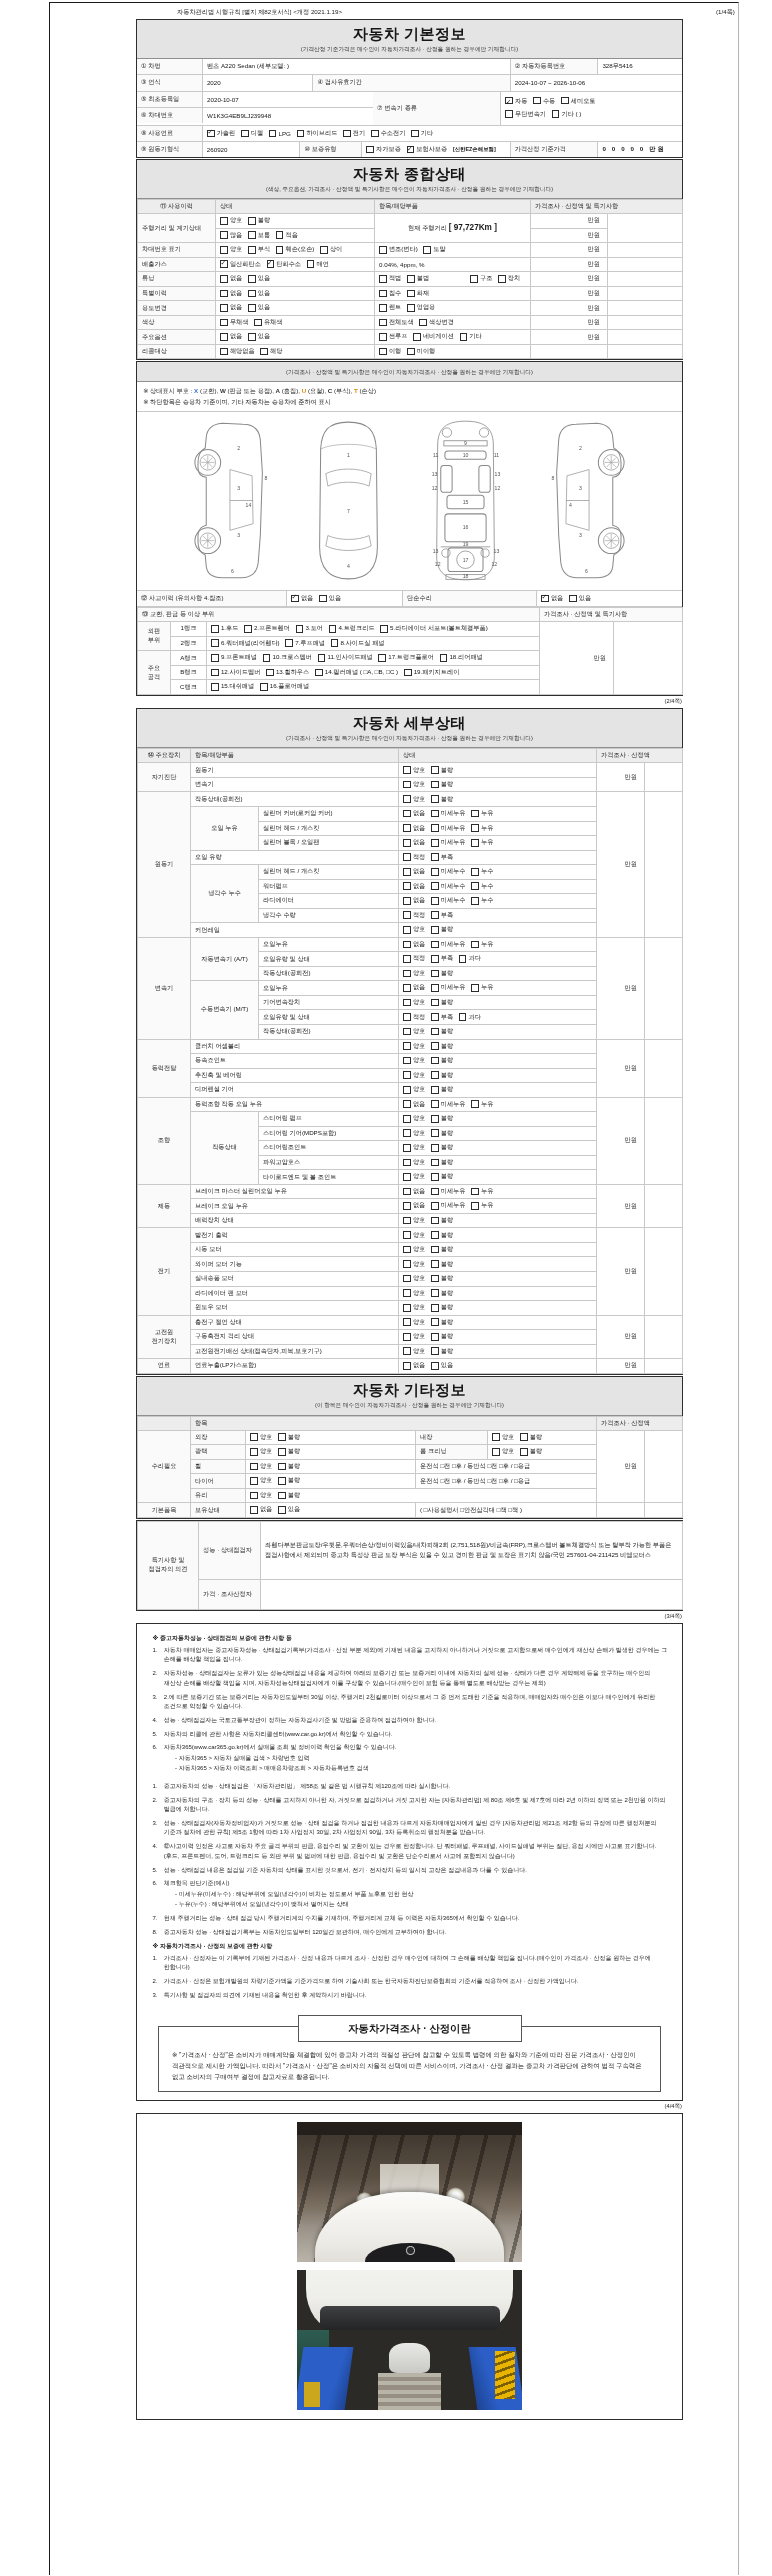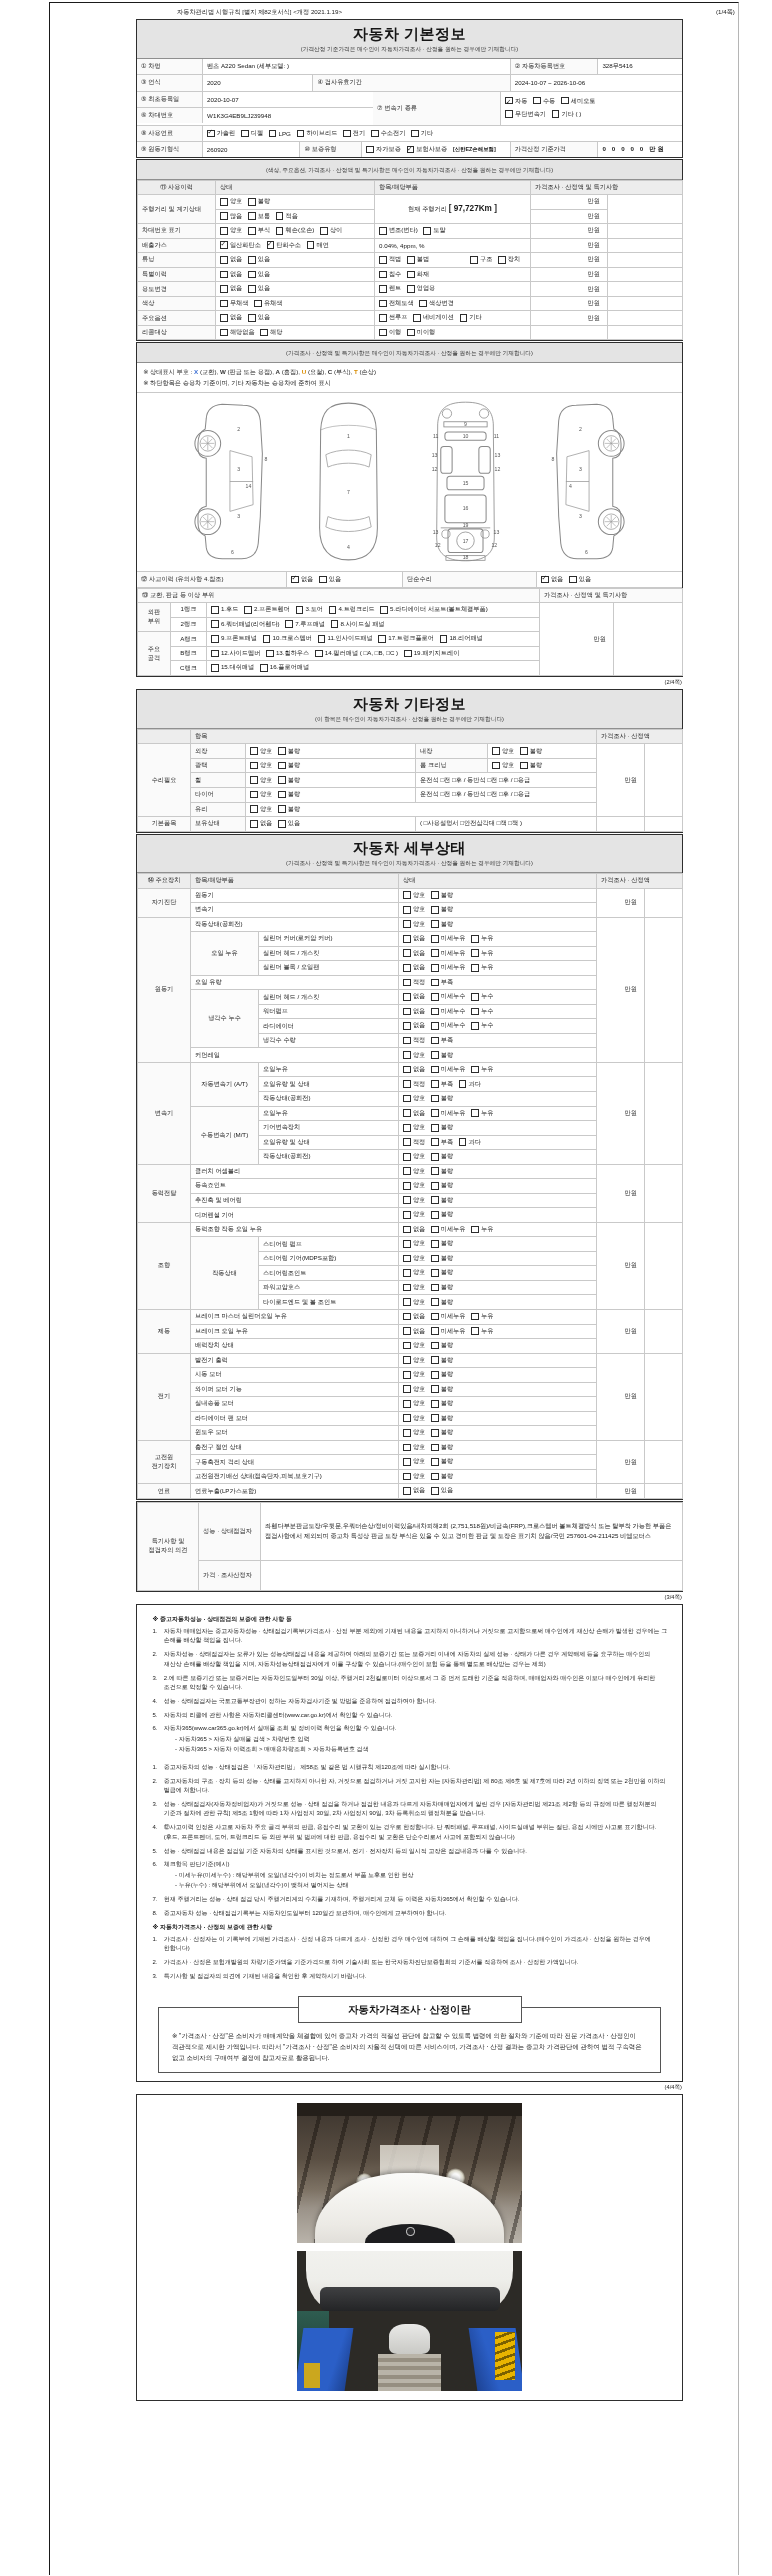--- a/index.html
+++ b/index.html
@@ -172,20 +172,21 @@
             <div class="fc lb cellc" style="width:88px">가격산정 기준가격</div>
             <div class="fc " style="width:84px">
               <span style="letter-spacing:2.1px;font-weight:bold">0 0 0 0 0 만원</span>
             </div>
           </div>
         </div>
     </div>
 
     <div class="sec">
       <div class="sec-hd">
+        <div class="t">자동차 종합상태</div>
         <div class="s">(색상, 주요옵션, 가격조사 · 산정액 및 특기사항은 매수인이 자동차가격조사 · 산정을 원하는 경우에만 기재합니다)</div>
       </div>
       <div id="overall-table">
           <table>
             <colgroup>
               <col style="width:78px">
               <col style="width:159px">
               <col style="width:156px">
               <col style="width:77px">
               <col style="width:75px">
@@ -598,20 +599,538 @@
                   </span></td>
               </tr>
             </tbody>
           </table>
         </div>
     </div>
     <div class="marker">(2/4쪽)</div>
 
     <div class="sec">
       <div class="sec-hd">
+        <div class="t">자동차 세부상태</div>
+        <div class="s">(가격조사 · 산정액 및 특기사항은 매수인이 자동차가격조사 · 산정을 원하는 경우에만 기재합니다)</div>
+      </div>
+      <div id="detail-table">
+          <table>
+            <colgroup>
+              <col style="width:53px">
+              <col style="width:68px">
+              <col style="width:140px">
+              <col style="width:198px">
+              <col style="width:48px">
+              <col style="width:38px">
+            </colgroup>
+            <tbody>
+              <tr>
+                <th class="cellc">⑭ 주요장치</th>
+                <th colspan="2">항목/해당부품</th>
+                <th>상태</th>
+                <th colspan="2">가격조사 · 산정액</th>
+              </tr>
+              <tr style="height:14px">
+                <td rowspan="2" class="lb cellc">자기진단</td>
+                <td colspan="2">원동기</td>
+                <td><span class="cb">
+                    <span class="bx"></span>
+                    <span class="cl">양호</span>
+                  </span><span class="cb">
+                    <span class="bx"></span>
+                    <span class="cl">불량</span>
+                  </span></td>
+                <td rowspan="2" class="won">만원</td>
+                <td rowspan="2"></td>
+              </tr>
+              <tr style="height:14px">
+                <td colspan="2">변속기</td>
+                <td><span class="cb">
+                    <span class="bx"></span>
+                    <span class="cl">양호</span>
+                  </span><span class="cb">
+                    <span class="bx"></span>
+                    <span class="cl">불량</span>
+                  </span></td>
+              </tr>
+              <tr style="height:14px">
+                <td rowspan="10" class="lb cellc">원동기</td>
+                <td colspan="2">작동상태(공회전)</td>
+                <td><span class="cb">
+                    <span class="bx"></span>
+                    <span class="cl">양호</span>
+                  </span><span class="cb">
+                    <span class="bx"></span>
+                    <span class="cl">불량</span>
+                  </span></td>
+                <td rowspan="10" class="won">만원</td>
+                <td rowspan="10"></td>
+              </tr>
+              <tr style="height:14px">
+                <td rowspan="3" class="cellc" style="background:#fcfcfc">오일 누유</td>
+                <td>실린더 커버(로커암 커버)</td>
+                <td><span class="cb">
+                    <span class="bx"></span>
+                    <span class="cl">없음</span>
+                  </span><span class="cb">
+                    <span class="bx"></span>
+                    <span class="cl">미세누유</span>
+                  </span><span class="cb">
+                    <span class="bx"></span>
+                    <span class="cl">누유</span>
+                  </span></td>
+              </tr>
+              <tr style="height:14px">
+                <td>실린더 헤드 / 개스킷</td>
+                <td><span class="cb">
+                    <span class="bx"></span>
+                    <span class="cl">없음</span>
+                  </span><span class="cb">
+                    <span class="bx"></span>
+                    <span class="cl">미세누유</span>
+                  </span><span class="cb">
+                    <span class="bx"></span>
+                    <span class="cl">누유</span>
+                  </span></td>
+              </tr>
+              <tr style="height:14px">
+                <td>실린더 블록 / 오일팬</td>
+                <td><span class="cb">
+                    <span class="bx"></span>
+                    <span class="cl">없음</span>
+                  </span><span class="cb">
+                    <span class="bx"></span>
+                    <span class="cl">미세누유</span>
+                  </span><span class="cb">
+                    <span class="bx"></span>
+                    <span class="cl">누유</span>
+                  </span></td>
+              </tr>
+              <tr style="height:14px">
+                <td colspan="2">오일 유량</td>
+                <td><span class="cb">
+                    <span class="bx"></span>
+                    <span class="cl">적정</span>
+                  </span><span class="cb">
+                    <span class="bx"></span>
+                    <span class="cl">부족</span>
+                  </span></td>
+              </tr>
+              <tr style="height:14px">
+                <td rowspan="4" class="cellc" style="background:#fcfcfc">냉각수 누수</td>
+                <td>실린더 헤드 / 개스킷</td>
+                <td><span class="cb">
+                    <span class="bx"></span>
+                    <span class="cl">없음</span>
+                  </span><span class="cb">
+                    <span class="bx"></span>
+                    <span class="cl">미세누수</span>
+                  </span><span class="cb">
+                    <span class="bx"></span>
+                    <span class="cl">누수</span>
+                  </span></td>
+              </tr>
+              <tr style="height:14px">
+                <td>워터펌프</td>
+                <td><span class="cb">
+                    <span class="bx"></span>
+                    <span class="cl">없음</span>
+                  </span><span class="cb">
+                    <span class="bx"></span>
+                    <span class="cl">미세누수</span>
+                  </span><span class="cb">
+                    <span class="bx"></span>
+                    <span class="cl">누수</span>
+                  </span></td>
+              </tr>
+              <tr style="height:14px">
+                <td>라디에이터</td>
+                <td><span class="cb">
+                    <span class="bx"></span>
+                    <span class="cl">없음</span>
+                  </span><span class="cb">
+                    <span class="bx"></span>
+                    <span class="cl">미세누수</span>
+                  </span><span class="cb">
+                    <span class="bx"></span>
+                    <span class="cl">누수</span>
+                  </span></td>
+              </tr>
+              <tr style="height:14px">
+                <td>냉각수 수량</td>
+                <td><span class="cb">
+                    <span class="bx"></span>
+                    <span class="cl">적정</span>
+                  </span><span class="cb">
+                    <span class="bx"></span>
+                    <span class="cl">부족</span>
+                  </span></td>
+              </tr>
+              <tr style="height:14px">
+                <td colspan="2">커먼레일</td>
+                <td><span class="cb">
+                    <span class="bx"></span>
+                    <span class="cl">양호</span>
+                  </span><span class="cb">
+                    <span class="bx"></span>
+                    <span class="cl">불량</span>
+                  </span></td>
+              </tr>
+              <tr style="height:14px">
+                <td rowspan="7" class="lb cellc">변속기</td>
+                <td rowspan="3" class="cellc" style="background:#fcfcfc">자동변속기 (A/T)</td>
+                <td>오일누유</td>
+                <td><span class="cb">
+                    <span class="bx"></span>
+                    <span class="cl">없음</span>
+                  </span><span class="cb">
+                    <span class="bx"></span>
+                    <span class="cl">미세누유</span>
+                  </span><span class="cb">
+                    <span class="bx"></span>
+                    <span class="cl">누유</span>
+                  </span></td>
+                <td rowspan="7" class="won">만원</td>
+                <td rowspan="7"></td>
+              </tr>
+              <tr style="height:14px">
+                <td>오일유량 및 상태</td>
+                <td><span class="cb">
+                    <span class="bx"></span>
+                    <span class="cl">적정</span>
+                  </span><span class="cb">
+                    <span class="bx"></span>
+                    <span class="cl">부족</span>
+                  </span><span class="cb">
+                    <span class="bx"></span>
+                    <span class="cl">과다</span>
+                  </span></td>
+              </tr>
+              <tr style="height:14px">
+                <td>작동상태(공회전)</td>
+                <td><span class="cb">
+                    <span class="bx"></span>
+                    <span class="cl">양호</span>
+                  </span><span class="cb">
+                    <span class="bx"></span>
+                    <span class="cl">불량</span>
+                  </span></td>
+              </tr>
+              <tr style="height:14px">
+                <td rowspan="4" class="cellc" style="background:#fcfcfc">수동변속기 (M/T)</td>
+                <td>오일누유</td>
+                <td><span class="cb">
+                    <span class="bx"></span>
+                    <span class="cl">없음</span>
+                  </span><span class="cb">
+                    <span class="bx"></span>
+                    <span class="cl">미세누유</span>
+                  </span><span class="cb">
+                    <span class="bx"></span>
+                    <span class="cl">누유</span>
+                  </span></td>
+              </tr>
+              <tr style="height:14px">
+                <td>기어변속장치</td>
+                <td><span class="cb">
+                    <span class="bx"></span>
+                    <span class="cl">양호</span>
+                  </span><span class="cb">
+                    <span class="bx"></span>
+                    <span class="cl">불량</span>
+                  </span></td>
+              </tr>
+              <tr style="height:14px">
+                <td>오일유량 및 상태</td>
+                <td><span class="cb">
+                    <span class="bx"></span>
+                    <span class="cl">적정</span>
+                  </span><span class="cb">
+                    <span class="bx"></span>
+                    <span class="cl">부족</span>
+                  </span><span class="cb">
+                    <span class="bx"></span>
+                    <span class="cl">과다</span>
+                  </span></td>
+              </tr>
+              <tr style="height:14px">
+                <td>작동상태(공회전)</td>
+                <td><span class="cb">
+                    <span class="bx"></span>
+                    <span class="cl">양호</span>
+                  </span><span class="cb">
+                    <span class="bx"></span>
+                    <span class="cl">불량</span>
+                  </span></td>
+              </tr>
+              <tr style="height:14px">
+                <td rowspan="4" class="lb cellc">동력전달</td>
+                <td colspan="2">클러치 어셈블리</td>
+                <td><span class="cb">
+                    <span class="bx"></span>
+                    <span class="cl">양호</span>
+                  </span><span class="cb">
+                    <span class="bx"></span>
+                    <span class="cl">불량</span>
+                  </span></td>
+                <td rowspan="4" class="won">만원</td>
+                <td rowspan="4"></td>
+              </tr>
+              <tr style="height:14px">
+                <td colspan="2">등속죠인트</td>
+                <td><span class="cb">
+                    <span class="bx"></span>
+                    <span class="cl">양호</span>
+                  </span><span class="cb">
+                    <span class="bx"></span>
+                    <span class="cl">불량</span>
+                  </span></td>
+              </tr>
+              <tr style="height:14px">
+                <td colspan="2">추진축 및 베어링</td>
+                <td><span class="cb">
+                    <span class="bx"></span>
+                    <span class="cl">양호</span>
+                  </span><span class="cb">
+                    <span class="bx"></span>
+                    <span class="cl">불량</span>
+                  </span></td>
+              </tr>
+              <tr style="height:14px">
+                <td colspan="2">디퍼렌셜 기어</td>
+                <td><span class="cb">
+                    <span class="bx"></span>
+                    <span class="cl">양호</span>
+                  </span><span class="cb">
+                    <span class="bx"></span>
+                    <span class="cl">불량</span>
+                  </span></td>
+              </tr>
+              <tr style="height:14px">
+                <td rowspan="6" class="lb cellc">조향</td>
+                <td colspan="2">동력조향 작동 오일 누유</td>
+                <td><span class="cb">
+                    <span class="bx"></span>
+                    <span class="cl">없음</span>
+                  </span><span class="cb">
+                    <span class="bx"></span>
+                    <span class="cl">미세누유</span>
+                  </span><span class="cb">
+                    <span class="bx"></span>
+                    <span class="cl">누유</span>
+                  </span></td>
+                <td rowspan="6" class="won">만원</td>
+                <td rowspan="6"></td>
+              </tr>
+              <tr style="height:14px">
+                <td rowspan="5" class="cellc" style="background:#fcfcfc">작동상태</td>
+                <td>스티어링 펌프</td>
+                <td><span class="cb">
+                    <span class="bx"></span>
+                    <span class="cl">양호</span>
+                  </span><span class="cb">
+                    <span class="bx"></span>
+                    <span class="cl">불량</span>
+                  </span></td>
+              </tr>
+              <tr style="height:14px">
+                <td>스티어링 기어(MDPS포함)</td>
+                <td><span class="cb">
+                    <span class="bx"></span>
+                    <span class="cl">양호</span>
+                  </span><span class="cb">
+                    <span class="bx"></span>
+                    <span class="cl">불량</span>
+                  </span></td>
+              </tr>
+              <tr style="height:14px">
+                <td>스티어링조인트</td>
+                <td><span class="cb">
+                    <span class="bx"></span>
+                    <span class="cl">양호</span>
+                  </span><span class="cb">
+                    <span class="bx"></span>
+                    <span class="cl">불량</span>
+                  </span></td>
+              </tr>
+              <tr style="height:14px">
+                <td>파워고압호스</td>
+                <td><span class="cb">
+                    <span class="bx"></span>
+                    <span class="cl">양호</span>
+                  </span><span class="cb">
+                    <span class="bx"></span>
+                    <span class="cl">불량</span>
+                  </span></td>
+              </tr>
+              <tr style="height:14px">
+                <td>타이로드엔드 및 볼 조인트</td>
+                <td><span class="cb">
+                    <span class="bx"></span>
+                    <span class="cl">양호</span>
+                  </span><span class="cb">
+                    <span class="bx"></span>
+                    <span class="cl">불량</span>
+                  </span></td>
+              </tr>
+              <tr style="height:14px">
+                <td rowspan="3" class="lb cellc">제동</td>
+                <td colspan="2">브레이크 마스터 실린더오일 누유</td>
+                <td><span class="cb">
+                    <span class="bx"></span>
+                    <span class="cl">없음</span>
+                  </span><span class="cb">
+                    <span class="bx"></span>
+                    <span class="cl">미세누유</span>
+                  </span><span class="cb">
+                    <span class="bx"></span>
+                    <span class="cl">누유</span>
+                  </span></td>
+                <td rowspan="3" class="won">만원</td>
+                <td rowspan="3"></td>
+              </tr>
+              <tr style="height:14px">
+                <td colspan="2">브레이크 오일 누유</td>
+                <td><span class="cb">
+                    <span class="bx"></span>
+                    <span class="cl">없음</span>
+                  </span><span class="cb">
+                    <span class="bx"></span>
+                    <span class="cl">미세누유</span>
+                  </span><span class="cb">
+                    <span class="bx"></span>
+                    <span class="cl">누유</span>
+                  </span></td>
+              </tr>
+              <tr style="height:14px">
+                <td colspan="2">배력장치 상태</td>
+                <td><span class="cb">
+                    <span class="bx"></span>
+                    <span class="cl">양호</span>
+                  </span><span class="cb">
+                    <span class="bx"></span>
+                    <span class="cl">불량</span>
+                  </span></td>
+              </tr>
+              <tr style="height:14px">
+                <td rowspan="6" class="lb cellc">전기</td>
+                <td colspan="2">발전기 출력</td>
+                <td><span class="cb">
+                    <span class="bx"></span>
+                    <span class="cl">양호</span>
+                  </span><span class="cb">
+                    <span class="bx"></span>
+                    <span class="cl">불량</span>
+                  </span></td>
+                <td rowspan="6" class="won">만원</td>
+                <td rowspan="6"></td>
+              </tr>
+              <tr style="height:14px">
+                <td colspan="2">시동 모터</td>
+                <td><span class="cb">
+                    <span class="bx"></span>
+                    <span class="cl">양호</span>
+                  </span><span class="cb">
+                    <span class="bx"></span>
+                    <span class="cl">불량</span>
+                  </span></td>
+              </tr>
+              <tr style="height:14px">
+                <td colspan="2">와이퍼 모터 기능</td>
+                <td><span class="cb">
+                    <span class="bx"></span>
+                    <span class="cl">양호</span>
+                  </span><span class="cb">
+                    <span class="bx"></span>
+                    <span class="cl">불량</span>
+                  </span></td>
+              </tr>
+              <tr style="height:14px">
+                <td colspan="2">실내송풍 모터</td>
+                <td><span class="cb">
+                    <span class="bx"></span>
+                    <span class="cl">양호</span>
+                  </span><span class="cb">
+                    <span class="bx"></span>
+                    <span class="cl">불량</span>
+                  </span></td>
+              </tr>
+              <tr style="height:14px">
+                <td colspan="2">라디에이터 팬 모터</td>
+                <td><span class="cb">
+                    <span class="bx"></span>
+                    <span class="cl">양호</span>
+                  </span><span class="cb">
+                    <span class="bx"></span>
+                    <span class="cl">불량</span>
+                  </span></td>
+              </tr>
+              <tr style="height:14px">
+                <td colspan="2">윈도우 모터</td>
+                <td><span class="cb">
+                    <span class="bx"></span>
+                    <span class="cl">양호</span>
+                  </span><span class="cb">
+                    <span class="bx"></span>
+                    <span class="cl">불량</span>
+                  </span></td>
+              </tr>
+              <tr style="height:14px">
+                <td rowspan="3" class="lb cellc">고전원 전기장치</td>
+                <td colspan="2">충전구 절연 상태</td>
+                <td><span class="cb">
+                    <span class="bx"></span>
+                    <span class="cl">양호</span>
+                  </span><span class="cb">
+                    <span class="bx"></span>
+                    <span class="cl">불량</span>
+                  </span></td>
+                <td rowspan="3" class="won">만원</td>
+                <td rowspan="3"></td>
+              </tr>
+              <tr style="height:14px">
+                <td colspan="2">구동축전지 격리 상태</td>
+                <td><span class="cb">
+                    <span class="bx"></span>
+                    <span class="cl">양호</span>
+                  </span><span class="cb">
+                    <span class="bx"></span>
+                    <span class="cl">불량</span>
+                  </span></td>
+              </tr>
+              <tr style="height:14px">
+                <td colspan="2">고전원전기배선 상태(접속단자,피복,보호기구)</td>
+                <td><span class="cb">
+                    <span class="bx"></span>
+                    <span class="cl">양호</span>
+                  </span><span class="cb">
+                    <span class="bx"></span>
+                    <span class="cl">불량</span>
+                  </span></td>
+              </tr>
+              <tr style="height:14px">
+                <td rowspan="1" class="lb cellc">연료</td>
+                <td colspan="2">연료누출(LP가스포함)</td>
+                <td><span class="cb">
+                    <span class="bx"></span>
+                    <span class="cl">없음</span>
+                  </span><span class="cb">
+                    <span class="bx"></span>
+                    <span class="cl">있음</span>
+                  </span></td>
+                <td rowspan="1" class="won">만원</td>
+                <td rowspan="1"></td>
+              </tr>
+            </tbody>
+          </table>
+        </div>
+    </div>
+
+    <div class="sec">
+      <div class="sec-hd">
         <div class="t">자동차 기타정보</div>
         <div class="s">(이 항목은 매수인이 자동차가격조사 · 산정을 원하는 경우에만 기재합니다)</div>
       </div>
       <div id="other-table">
           <table>
             <colgroup>
               <col style="width:53px">
               <col style="width:55px">
               <col style="width:170px">
               <col style="width:72px">
@@ -708,538 +1227,20 @@
                   </span></td>
                 <td colspan="2">( □사용설명서 □안전삼각대 □잭 □잭 )</td>
                 <td rowspan="1" class="won"></td>
                 <td rowspan="1"></td>
               </tr>
             </tbody>
           </table>
         </div>
     </div>
 
-    <div class="sec">
-      <div class="sec-hd">
-        <div class="t">자동차 세부상태</div>
-        <div class="s">(가격조사 · 산정액 및 특기사항은 매수인이 자동차가격조사 · 산정을 원하는 경우에만 기재합니다)</div>
-      </div>
-      <div id="detail-table">
-          <table>
-            <colgroup>
-              <col style="width:53px">
-              <col style="width:68px">
-              <col style="width:140px">
-              <col style="width:198px">
-              <col style="width:48px">
-              <col style="width:38px">
-            </colgroup>
-            <tbody>
-              <tr>
-                <th class="cellc">⑭ 주요장치</th>
-                <th colspan="2">항목/해당부품</th>
-                <th>상태</th>
-                <th colspan="2">가격조사 · 산정액</th>
-              </tr>
-              <tr style="height:14px">
-                <td rowspan="2" class="lb cellc">자기진단</td>
-                <td colspan="2">원동기</td>
-                <td><span class="cb">
-                    <span class="bx"></span>
-                    <span class="cl">양호</span>
-                  </span><span class="cb">
-                    <span class="bx"></span>
-                    <span class="cl">불량</span>
-                  </span></td>
-                <td rowspan="2" class="won">만원</td>
-                <td rowspan="2"></td>
-              </tr>
-              <tr style="height:14px">
-                <td colspan="2">변속기</td>
-                <td><span class="cb">
-                    <span class="bx"></span>
-                    <span class="cl">양호</span>
-                  </span><span class="cb">
-                    <span class="bx"></span>
-                    <span class="cl">불량</span>
-                  </span></td>
-              </tr>
-              <tr style="height:14px">
-                <td rowspan="10" class="lb cellc">원동기</td>
-                <td colspan="2">작동상태(공회전)</td>
-                <td><span class="cb">
-                    <span class="bx"></span>
-                    <span class="cl">양호</span>
-                  </span><span class="cb">
-                    <span class="bx"></span>
-                    <span class="cl">불량</span>
-                  </span></td>
-                <td rowspan="10" class="won">만원</td>
-                <td rowspan="10"></td>
-              </tr>
-              <tr style="height:14px">
-                <td rowspan="3" class="cellc" style="background:#fcfcfc">오일 누유</td>
-                <td>실린더 커버(로커암 커버)</td>
-                <td><span class="cb">
-                    <span class="bx"></span>
-                    <span class="cl">없음</span>
-                  </span><span class="cb">
-                    <span class="bx"></span>
-                    <span class="cl">미세누유</span>
-                  </span><span class="cb">
-                    <span class="bx"></span>
-                    <span class="cl">누유</span>
-                  </span></td>
-              </tr>
-              <tr style="height:14px">
-                <td>실린더 헤드 / 개스킷</td>
-                <td><span class="cb">
-                    <span class="bx"></span>
-                    <span class="cl">없음</span>
-                  </span><span class="cb">
-                    <span class="bx"></span>
-                    <span class="cl">미세누유</span>
-                  </span><span class="cb">
-                    <span class="bx"></span>
-                    <span class="cl">누유</span>
-                  </span></td>
-              </tr>
-              <tr style="height:14px">
-                <td>실린더 블록 / 오일팬</td>
-                <td><span class="cb">
-                    <span class="bx"></span>
-                    <span class="cl">없음</span>
-                  </span><span class="cb">
-                    <span class="bx"></span>
-                    <span class="cl">미세누유</span>
-                  </span><span class="cb">
-                    <span class="bx"></span>
-                    <span class="cl">누유</span>
-                  </span></td>
-              </tr>
-              <tr style="height:14px">
-                <td colspan="2">오일 유량</td>
-                <td><span class="cb">
-                    <span class="bx"></span>
-                    <span class="cl">적정</span>
-                  </span><span class="cb">
-                    <span class="bx"></span>
-                    <span class="cl">부족</span>
-                  </span></td>
-              </tr>
-              <tr style="height:14px">
-                <td rowspan="4" class="cellc" style="background:#fcfcfc">냉각수 누수</td>
-                <td>실린더 헤드 / 개스킷</td>
-                <td><span class="cb">
-                    <span class="bx"></span>
-                    <span class="cl">없음</span>
-                  </span><span class="cb">
-                    <span class="bx"></span>
-                    <span class="cl">미세누수</span>
-                  </span><span class="cb">
-                    <span class="bx"></span>
-                    <span class="cl">누수</span>
-                  </span></td>
-              </tr>
-              <tr style="height:14px">
-                <td>워터펌프</td>
-                <td><span class="cb">
-                    <span class="bx"></span>
-                    <span class="cl">없음</span>
-                  </span><span class="cb">
-                    <span class="bx"></span>
-                    <span class="cl">미세누수</span>
-                  </span><span class="cb">
-                    <span class="bx"></span>
-                    <span class="cl">누수</span>
-                  </span></td>
-              </tr>
-              <tr style="height:14px">
-                <td>라디에이터</td>
-                <td><span class="cb">
-                    <span class="bx"></span>
-                    <span class="cl">없음</span>
-                  </span><span class="cb">
-                    <span class="bx"></span>
-                    <span class="cl">미세누수</span>
-                  </span><span class="cb">
-                    <span class="bx"></span>
-                    <span class="cl">누수</span>
-                  </span></td>
-              </tr>
-              <tr style="height:14px">
-                <td>냉각수 수량</td>
-                <td><span class="cb">
-                    <span class="bx"></span>
-                    <span class="cl">적정</span>
-                  </span><span class="cb">
-                    <span class="bx"></span>
-                    <span class="cl">부족</span>
-                  </span></td>
-              </tr>
-              <tr style="height:14px">
-                <td colspan="2">커먼레일</td>
-                <td><span class="cb">
-                    <span class="bx"></span>
-                    <span class="cl">양호</span>
-                  </span><span class="cb">
-                    <span class="bx"></span>
-                    <span class="cl">불량</span>
-                  </span></td>
-              </tr>
-              <tr style="height:14px">
-                <td rowspan="7" class="lb cellc">변속기</td>
-                <td rowspan="3" class="cellc" style="background:#fcfcfc">자동변속기 (A/T)</td>
-                <td>오일누유</td>
-                <td><span class="cb">
-                    <span class="bx"></span>
-                    <span class="cl">없음</span>
-                  </span><span class="cb">
-                    <span class="bx"></span>
-                    <span class="cl">미세누유</span>
-                  </span><span class="cb">
-                    <span class="bx"></span>
-                    <span class="cl">누유</span>
-                  </span></td>
-                <td rowspan="7" class="won">만원</td>
-                <td rowspan="7"></td>
-              </tr>
-              <tr style="height:14px">
-                <td>오일유량 및 상태</td>
-                <td><span class="cb">
-                    <span class="bx"></span>
-                    <span class="cl">적정</span>
-                  </span><span class="cb">
-                    <span class="bx"></span>
-                    <span class="cl">부족</span>
-                  </span><span class="cb">
-                    <span class="bx"></span>
-                    <span class="cl">과다</span>
-                  </span></td>
-              </tr>
-              <tr style="height:14px">
-                <td>작동상태(공회전)</td>
-                <td><span class="cb">
-                    <span class="bx"></span>
-                    <span class="cl">양호</span>
-                  </span><span class="cb">
-                    <span class="bx"></span>
-                    <span class="cl">불량</span>
-                  </span></td>
-              </tr>
-              <tr style="height:14px">
-                <td rowspan="4" class="cellc" style="background:#fcfcfc">수동변속기 (M/T)</td>
-                <td>오일누유</td>
-                <td><span class="cb">
-                    <span class="bx"></span>
-                    <span class="cl">없음</span>
-                  </span><span class="cb">
-                    <span class="bx"></span>
-                    <span class="cl">미세누유</span>
-                  </span><span class="cb">
-                    <span class="bx"></span>
-                    <span class="cl">누유</span>
-                  </span></td>
-              </tr>
-              <tr style="height:14px">
-                <td>기어변속장치</td>
-                <td><span class="cb">
-                    <span class="bx"></span>
-                    <span class="cl">양호</span>
-                  </span><span class="cb">
-                    <span class="bx"></span>
-                    <span class="cl">불량</span>
-                  </span></td>
-              </tr>
-              <tr style="height:14px">
-                <td>오일유량 및 상태</td>
-                <td><span class="cb">
-                    <span class="bx"></span>
-                    <span class="cl">적정</span>
-                  </span><span class="cb">
-                    <span class="bx"></span>
-                    <span class="cl">부족</span>
-                  </span><span class="cb">
-                    <span class="bx"></span>
-                    <span class="cl">과다</span>
-                  </span></td>
-              </tr>
-              <tr style="height:14px">
-                <td>작동상태(공회전)</td>
-                <td><span class="cb">
-                    <span class="bx"></span>
-                    <span class="cl">양호</span>
-                  </span><span class="cb">
-                    <span class="bx"></span>
-                    <span class="cl">불량</span>
-                  </span></td>
-              </tr>
-              <tr style="height:14px">
-                <td rowspan="4" class="lb cellc">동력전달</td>
-                <td colspan="2">클러치 어셈블리</td>
-                <td><span class="cb">
-                    <span class="bx"></span>
-                    <span class="cl">양호</span>
-                  </span><span class="cb">
-                    <span class="bx"></span>
-                    <span class="cl">불량</span>
-                  </span></td>
-                <td rowspan="4" class="won">만원</td>
-                <td rowspan="4"></td>
-              </tr>
-              <tr style="height:14px">
-                <td colspan="2">등속죠인트</td>
-                <td><span class="cb">
-                    <span class="bx"></span>
-                    <span class="cl">양호</span>
-                  </span><span class="cb">
-                    <span class="bx"></span>
-                    <span class="cl">불량</span>
-                  </span></td>
-              </tr>
-              <tr style="height:14px">
-                <td colspan="2">추진축 및 베어링</td>
-                <td><span class="cb">
-                    <span class="bx"></span>
-                    <span class="cl">양호</span>
-                  </span><span class="cb">
-                    <span class="bx"></span>
-                    <span class="cl">불량</span>
-                  </span></td>
-              </tr>
-              <tr style="height:14px">
-                <td colspan="2">디퍼렌셜 기어</td>
-                <td><span class="cb">
-                    <span class="bx"></span>
-                    <span class="cl">양호</span>
-                  </span><span class="cb">
-                    <span class="bx"></span>
-                    <span class="cl">불량</span>
-                  </span></td>
-              </tr>
-              <tr style="height:14px">
-                <td rowspan="6" class="lb cellc">조향</td>
-                <td colspan="2">동력조향 작동 오일 누유</td>
-                <td><span class="cb">
-                    <span class="bx"></span>
-                    <span class="cl">없음</span>
-                  </span><span class="cb">
-                    <span class="bx"></span>
-                    <span class="cl">미세누유</span>
-                  </span><span class="cb">
-                    <span class="bx"></span>
-                    <span class="cl">누유</span>
-                  </span></td>
-                <td rowspan="6" class="won">만원</td>
-                <td rowspan="6"></td>
-              </tr>
-              <tr style="height:14px">
-                <td rowspan="5" class="cellc" style="background:#fcfcfc">작동상태</td>
-                <td>스티어링 펌프</td>
-                <td><span class="cb">
-                    <span class="bx"></span>
-                    <span class="cl">양호</span>
-                  </span><span class="cb">
-                    <span class="bx"></span>
-                    <span class="cl">불량</span>
-                  </span></td>
-              </tr>
-              <tr style="height:14px">
-                <td>스티어링 기어(MDPS포함)</td>
-                <td><span class="cb">
-                    <span class="bx"></span>
-                    <span class="cl">양호</span>
-                  </span><span class="cb">
-                    <span class="bx"></span>
-                    <span class="cl">불량</span>
-                  </span></td>
-              </tr>
-              <tr style="height:14px">
-                <td>스티어링조인트</td>
-                <td><span class="cb">
-                    <span class="bx"></span>
-                    <span class="cl">양호</span>
-                  </span><span class="cb">
-                    <span class="bx"></span>
-                    <span class="cl">불량</span>
-                  </span></td>
-              </tr>
-              <tr style="height:14px">
-                <td>파워고압호스</td>
-                <td><span class="cb">
-                    <span class="bx"></span>
-                    <span class="cl">양호</span>
-                  </span><span class="cb">
-                    <span class="bx"></span>
-                    <span class="cl">불량</span>
-                  </span></td>
-              </tr>
-              <tr style="height:14px">
-                <td>타이로드엔드 및 볼 조인트</td>
-                <td><span class="cb">
-                    <span class="bx"></span>
-                    <span class="cl">양호</span>
-                  </span><span class="cb">
-                    <span class="bx"></span>
-                    <span class="cl">불량</span>
-                  </span></td>
-              </tr>
-              <tr style="height:14px">
-                <td rowspan="3" class="lb cellc">제동</td>
-                <td colspan="2">브레이크 마스터 실린더오일 누유</td>
-                <td><span class="cb">
-                    <span class="bx"></span>
-                    <span class="cl">없음</span>
-                  </span><span class="cb">
-                    <span class="bx"></span>
-                    <span class="cl">미세누유</span>
-                  </span><span class="cb">
-                    <span class="bx"></span>
-                    <span class="cl">누유</span>
-                  </span></td>
-                <td rowspan="3" class="won">만원</td>
-                <td rowspan="3"></td>
-              </tr>
-              <tr style="height:14px">
-                <td colspan="2">브레이크 오일 누유</td>
-                <td><span class="cb">
-                    <span class="bx"></span>
-                    <span class="cl">없음</span>
-                  </span><span class="cb">
-                    <span class="bx"></span>
-                    <span class="cl">미세누유</span>
-                  </span><span class="cb">
-                    <span class="bx"></span>
-                    <span class="cl">누유</span>
-                  </span></td>
-              </tr>
-              <tr style="height:14px">
-                <td colspan="2">배력장치 상태</td>
-                <td><span class="cb">
-                    <span class="bx"></span>
-                    <span class="cl">양호</span>
-                  </span><span class="cb">
-                    <span class="bx"></span>
-                    <span class="cl">불량</span>
-                  </span></td>
-              </tr>
-              <tr style="height:14px">
-                <td rowspan="6" class="lb cellc">전기</td>
-                <td colspan="2">발전기 출력</td>
-                <td><span class="cb">
-                    <span class="bx"></span>
-                    <span class="cl">양호</span>
-                  </span><span class="cb">
-                    <span class="bx"></span>
-                    <span class="cl">불량</span>
-                  </span></td>
-                <td rowspan="6" class="won">만원</td>
-                <td rowspan="6"></td>
-              </tr>
-              <tr style="height:14px">
-                <td colspan="2">시동 모터</td>
-                <td><span class="cb">
-                    <span class="bx"></span>
-                    <span class="cl">양호</span>
-                  </span><span class="cb">
-                    <span class="bx"></span>
-                    <span class="cl">불량</span>
-                  </span></td>
-              </tr>
-              <tr style="height:14px">
-                <td colspan="2">와이퍼 모터 기능</td>
-                <td><span class="cb">
-                    <span class="bx"></span>
-                    <span class="cl">양호</span>
-                  </span><span class="cb">
-                    <span class="bx"></span>
-                    <span class="cl">불량</span>
-                  </span></td>
-              </tr>
-              <tr style="height:14px">
-                <td colspan="2">실내송풍 모터</td>
-                <td><span class="cb">
-                    <span class="bx"></span>
-                    <span class="cl">양호</span>
-                  </span><span class="cb">
-                    <span class="bx"></span>
-                    <span class="cl">불량</span>
-                  </span></td>
-              </tr>
-              <tr style="height:14px">
-                <td colspan="2">라디에이터 팬 모터</td>
-                <td><span class="cb">
-                    <span class="bx"></span>
-                    <span class="cl">양호</span>
-                  </span><span class="cb">
-                    <span class="bx"></span>
-                    <span class="cl">불량</span>
-                  </span></td>
-              </tr>
-              <tr style="height:14px">
-                <td colspan="2">윈도우 모터</td>
-                <td><span class="cb">
-                    <span class="bx"></span>
-                    <span class="cl">양호</span>
-                  </span><span class="cb">
-                    <span class="bx"></span>
-                    <span class="cl">불량</span>
-                  </span></td>
-              </tr>
-              <tr style="height:14px">
-                <td rowspan="3" class="lb cellc">고전원 전기장치</td>
-                <td colspan="2">충전구 절연 상태</td>
-                <td><span class="cb">
-                    <span class="bx"></span>
-                    <span class="cl">양호</span>
-                  </span><span class="cb">
-                    <span class="bx"></span>
-                    <span class="cl">불량</span>
-                  </span></td>
-                <td rowspan="3" class="won">만원</td>
-                <td rowspan="3"></td>
-              </tr>
-              <tr style="height:14px">
-                <td colspan="2">구동축전지 격리 상태</td>
-                <td><span class="cb">
-                    <span class="bx"></span>
-                    <span class="cl">양호</span>
-                  </span><span class="cb">
-                    <span class="bx"></span>
-                    <span class="cl">불량</span>
-                  </span></td>
-              </tr>
-              <tr style="height:14px">
-                <td colspan="2">고전원전기배선 상태(접속단자,피복,보호기구)</td>
-                <td><span class="cb">
-                    <span class="bx"></span>
-                    <span class="cl">양호</span>
-                  </span><span class="cb">
-                    <span class="bx"></span>
-                    <span class="cl">불량</span>
-                  </span></td>
-              </tr>
-              <tr style="height:14px">
-                <td rowspan="1" class="lb cellc">연료</td>
-                <td colspan="2">연료누출(LP가스포함)</td>
-                <td><span class="cb">
-                    <span class="bx"></span>
-                    <span class="cl">없음</span>
-                  </span><span class="cb">
-                    <span class="bx"></span>
-                    <span class="cl">있음</span>
-                  </span></td>
-                <td rowspan="1" class="won">만원</td>
-                <td rowspan="1"></td>
-              </tr>
-            </tbody>
-          </table>
-        </div>
-    </div>
-
 
     <div class="sec">
       <div id="opinion-table">
           <table>
             <colgroup>
               <col style="width:61px">
               <col style="width:62px">
               <col style="width:422px">
             </colgroup>
    <tbody>

